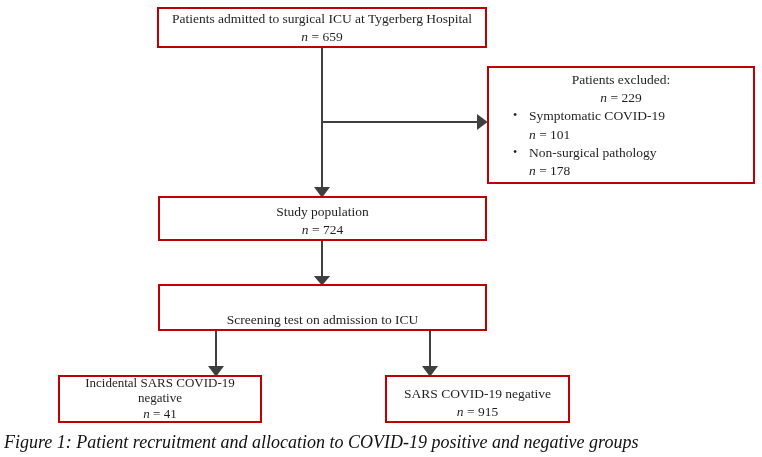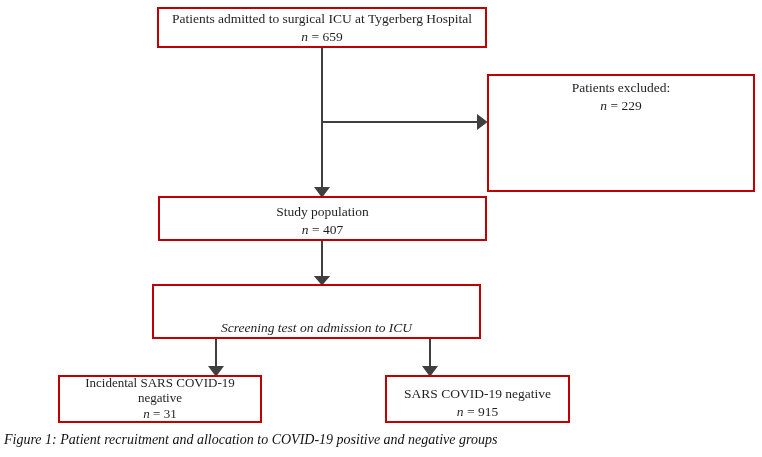--- a/index.html
+++ b/index.html
@@ -20,23 +20,23 @@
     display: flex;
     flex-direction: column;
     align-items: center;
     justify-content: flex-end;
     text-align: center;
     font-size: 13.5px;
     line-height: 1.35;
   }
   .it { font-style: italic; }
   #box-admitted  { left: 157px; top: 7px;   width: 330px; height: 41px; }
-  #box-excluded  { left: 487px; top: 66px;  width: 268px; height: 118px; justify-content: flex-start; padding-top: 3px; margin-top: 8px; }
+  #box-excluded  { left: 487px; top: 66px;  width: 268px; height: 118px; justify-content: flex-start; padding-top: 3px; }
   #box-study     { left: 158px; top: 196px; width: 329px; height: 45px; }
-  #box-screening { left: 152px; top: 284px; width: 329px; height: 55px; font-style: italic; }
+  #box-screening { left: 158px; top: 284px; width: 329px; height: 47px; }
   #box-positive  { left: 58px;  top: 375px; width: 204px; height: 48px; font-size: 13px; line-height: 1.18; }
   #box-negative  { left: 385px; top: 375px; width: 185px; height: 48px; }
   .exc-items {
     align-self: stretch;
     text-align: left;
     padding-left: 24px;
     line-height: 1.35;
   }
   .exc-line .bullet {
     display: inline-block;
@@ -44,21 +44,21 @@
     font-size: 12px;
     vertical-align: top;
   }
   .exc-n { padding-left: 16px; }
   #arrows { position: absolute; left: 0; top: 0; pointer-events: none; }
   #caption {
     position: absolute;
     left: 4px;
     top: 432px;
     font-style: italic;
-    font-size: 14px;
+    font-size: 18px;
     color: #111111;
     white-space: nowrap;
   }
 </style>
 </head>
 <body>
 
 <div id="stage">
 
   <svg id="arrows" width="762" height="457" viewBox="0 0 762 457">
@@ -82,35 +82,45 @@
   </svg>
 
   <div class="box" id="box-admitted">
     <div>Patients admitted to surgical ICU at Tygerberg Hospital</div>
     <div><span class="it">n</span> <span>= 659</span></div>
   </div>
 
   <div class="box" id="box-excluded">
     <div>Patients excluded:</div>
     <div><span class="it">n</span> <span>= 229</span></div>
+    <div class="exc-items">
+      <div class="exc-item">
+        <div class="exc-line"><span class="bullet">•</span><span>Symptomatic COVID-19</span></div>
+        <div class="exc-n"><span class="it">n</span> <span>= 101</span></div>
+      </div>
+      <div class="exc-item">
+        <div class="exc-line"><span class="bullet">•</span><span>Non-surgical pathology</span></div>
+        <div class="exc-n"><span class="it">n</span> <span>= 178</span></div>
+      </div>
+    </div>
   </div>
 
   <div class="box" id="box-study">
     <div>Study population</div>
-    <div><span class="it">n</span> <span>= 407</span></div>
+    <div><span class="it">n</span> <span>= 724</span></div>
   </div>
 
   <div class="box" id="box-screening">
     <div>Screening test on admission to ICU</div>
   </div>
 
   <div class="box" id="box-positive">
     <div>Incidental SARS COVID-19</div>
     <div>negative</div>
-    <div><span class="it">n</span> <span>= 31</span></div>
+    <div><span class="it">n</span> <span>= 41</span></div>
   </div>
 
   <div class="box" id="box-negative">
     <div>SARS COVID-19 negative</div>
     <div><span class="it">n</span> <span>= 915</span></div>
   </div>
 
   <div id="caption">Figure 1: Patient recruitment and allocation to COVID-19 positive and negative groups</div>
 
 </div>

